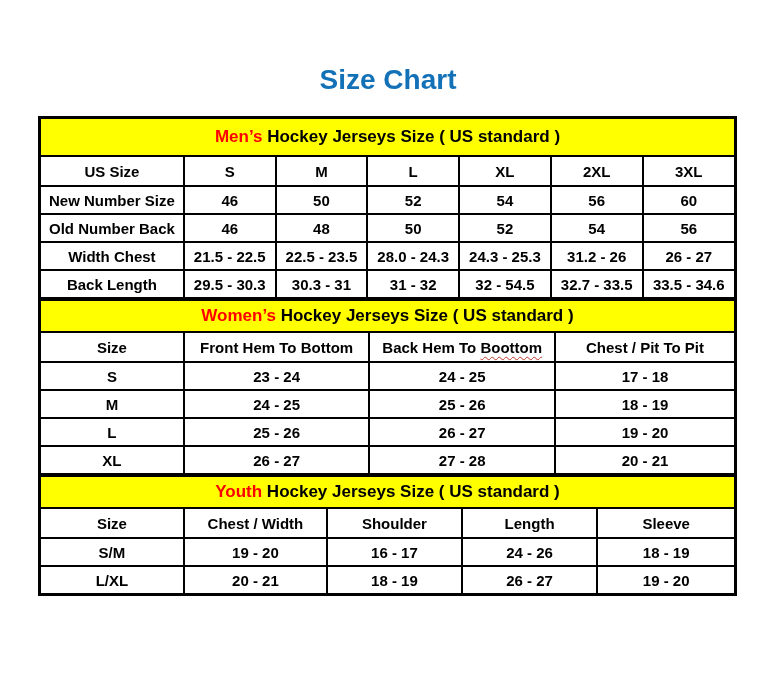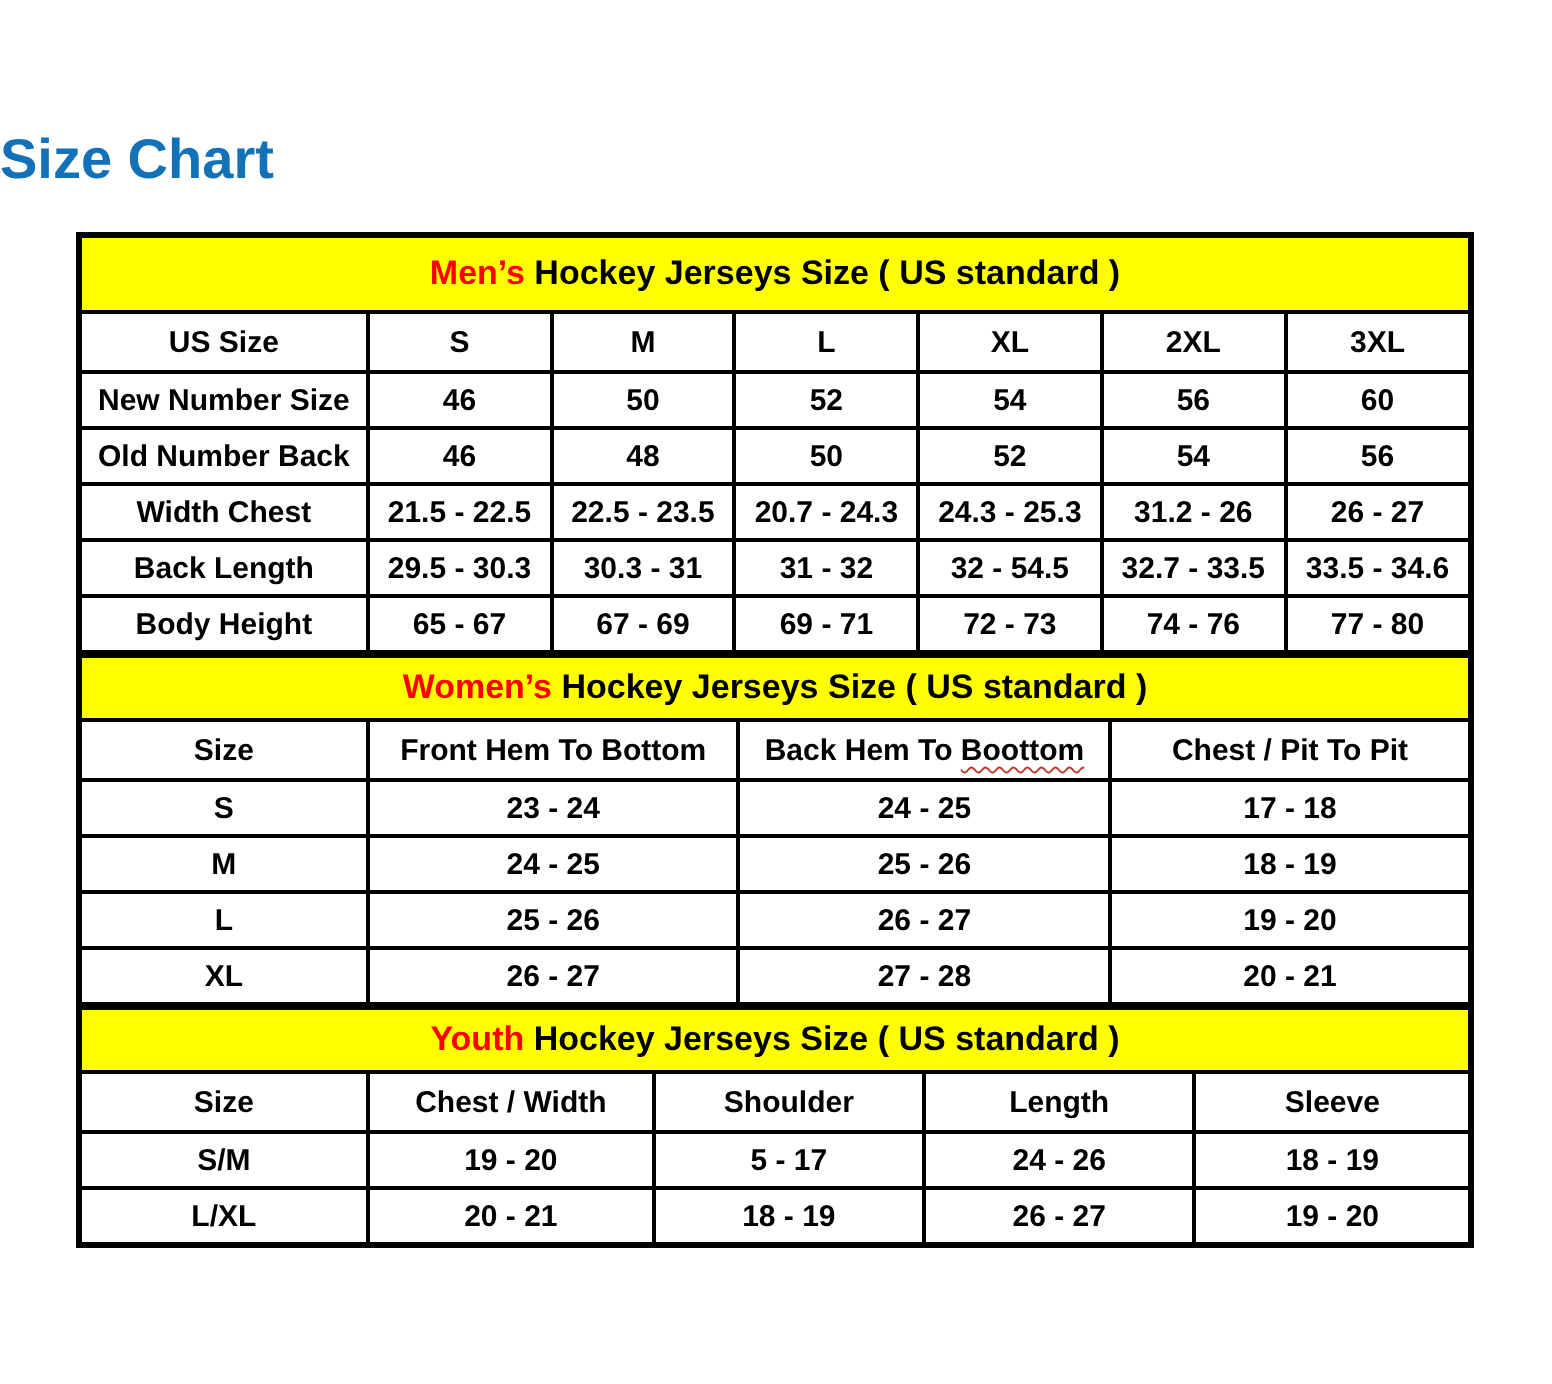--- a/index.html
+++ b/index.html
@@ -12,21 +12,21 @@
     width: 776px;
     height: 692px;
     background: var(--bg, #ffffff);
     overflow: hidden;
     font-family: "Liberation Sans", sans-serif;
     color: #000;
   }
   .title {
     margin: 0;
     padding: 64px 0 0 0;
-    text-align: left;
+    text-align: center;
     font-size: 28px;
     line-height: 1.15;
     font-weight: bold;
     color: var(--title-blue, #1371B8);
     letter-spacing: 0px;
   }
   .tables-wrap {
     width: 697px;
     margin: 20px 0 0 38px;
     border: 1px solid var(--border-black, #000);
@@ -114,42 +114,33 @@
             <td class="data-cell">48</td>
             <td class="data-cell">50</td>
             <td class="data-cell">52</td>
             <td class="data-cell">54</td>
             <td class="data-cell">56</td>
           </tr>
           <tr>
             <td class="data-cell">Width Chest</td>
             <td class="data-cell">21.5 - 22.5</td>
             <td class="data-cell">22.5 - 23.5</td>
-            <td class="data-cell">20.7 - 24.3</td>
+            <td class="data-cell">28.0 - 24.3</td>
             <td class="data-cell">24.3 - 25.3</td>
             <td class="data-cell">31.2 - 26</td>
             <td class="data-cell">26 - 27</td>
           </tr>
           <tr>
             <td class="data-cell">Back Length</td>
             <td class="data-cell">29.5 - 30.3</td>
             <td class="data-cell">30.3 - 31</td>
             <td class="data-cell">31 - 32</td>
             <td class="data-cell">32 - 54.5</td>
             <td class="data-cell">32.7 - 33.5</td>
             <td class="data-cell">33.5 - 34.6</td>
-          </tr>
-          <tr>
-            <td class="data-cell">Body Height</td>
-            <td class="data-cell">65 - 67</td>
-            <td class="data-cell">67 - 69</td>
-            <td class="data-cell">69 - 71</td>
-            <td class="data-cell">72 - 73</td>
-            <td class="data-cell">74 - 76</td>
-            <td class="data-cell">77 - 80</td>
           </tr>
         </tbody>
       </table>
       <table class="size-table">
         <colgroup>
           <col style="width: 20.7%;">
           <col style="width: 26.7%;">
           <col style="width: 26.7%;">
           <col style="width: 25.9%;">
         </colgroup>
@@ -204,21 +195,21 @@
           <tr>
             <th class="col-head">Size</th>
             <th class="col-head">Chest / Width</th>
             <th class="col-head">Shoulder</th>
             <th class="col-head">Length</th>
             <th class="col-head">Sleeve</th>
           </tr>
           <tr>
             <td class="data-cell">S/M</td>
             <td class="data-cell">19 - 20</td>
-            <td class="data-cell">5 - 17</td>
+            <td class="data-cell">16 - 17</td>
             <td class="data-cell">24 - 26</td>
             <td class="data-cell">18 - 19</td>
           </tr>
           <tr>
             <td class="data-cell">L/XL</td>
             <td class="data-cell">20 - 21</td>
             <td class="data-cell">18 - 19</td>
             <td class="data-cell">26 - 27</td>
             <td class="data-cell">19 - 20</td>
           </tr>

